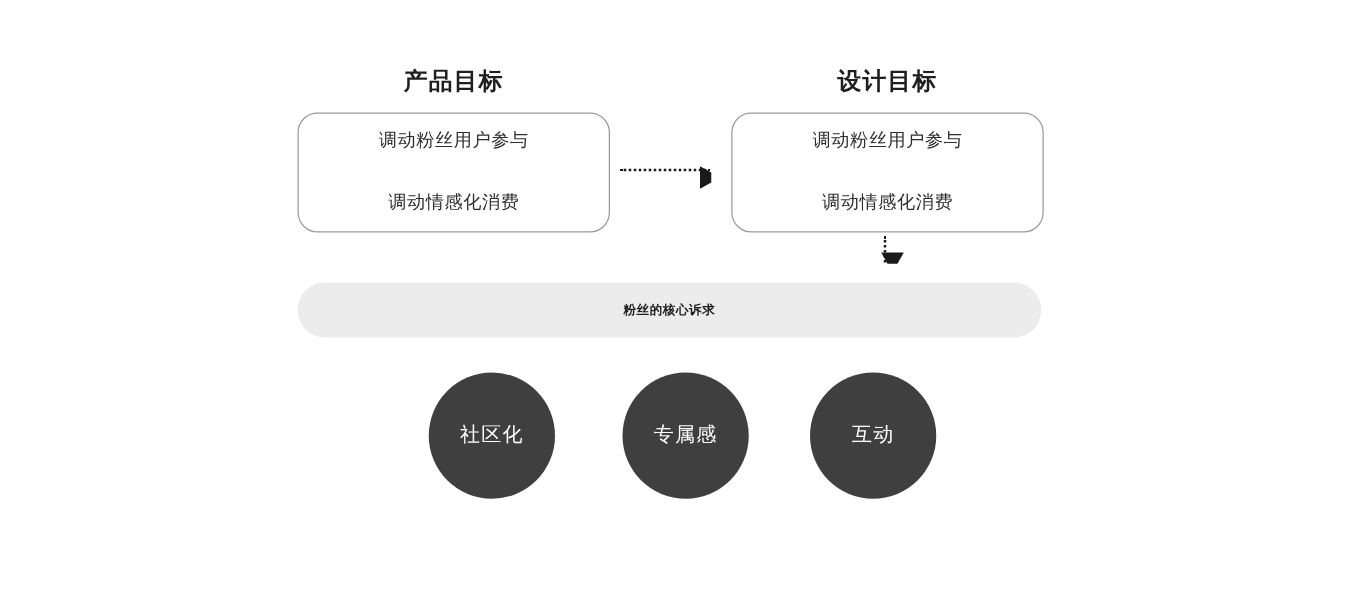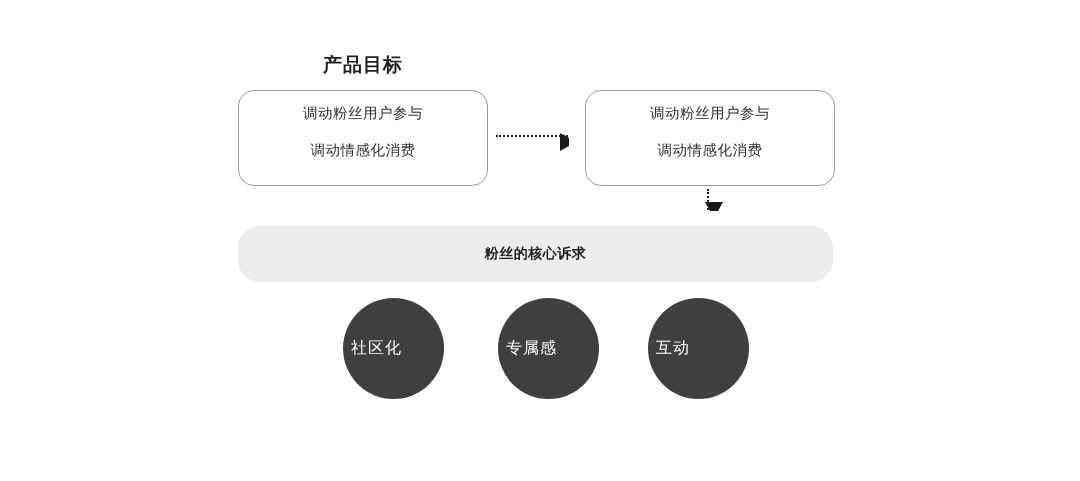--- a/index.html
+++ b/index.html
@@ -36,21 +36,21 @@
     position:absolute;
     top:82px;
     width:250px;
     height:96px;
     border:1px solid var(--box-border);
     border-radius:16px;
     background:#fff;
     display:flex;
     flex-direction:column;
     align-items:center;
-    justify-content:flex-start;
+    justify-content:space-between;
     font-size:14.5px;
     line-height:29px;
     color:var(--text-body);
     letter-spacing:0.5px;
   }
   .goal-box.left{left:230px;}
   .goal-box.right{left:577px;}
   .arrow-h{
     position:absolute;
     left:488px;
@@ -83,41 +83,41 @@
     width:0;height:0;
     border-top:9px solid var(--arrow);
     border-left:5px solid transparent;
     border-right:5px solid transparent;
   }
   .core-bar{
     position:absolute;
     left:230px;
     top:218px;
     width:595px;
-    height:56px;
+    height:44px;
     background:var(--bar-bg);
     border-radius:22px;
     display:flex;
     align-items:center;
     justify-content:center;
-    font-size:14px;
+    font-size:10px;
     font-weight:bold;
     color:var(--text-dark);
     letter-spacing:0.5px;
   }
   .circle{
     position:absolute;
     top:290px;
     width:101px;
     height:101px;
     border-radius:50%;
     background:var(--circle-bg);
     display:flex;
     align-items:center;
-    justify-content:flex-start;
+    justify-content:center;
     color:#ffffff;
     font-size:16px;
     letter-spacing:1px;
   }
   .circle.c1{left:335px;}
   .circle.c2{left:490px;}
   .circle.c3{left:640px;}
   .caption{
     position:absolute;
     left:0;
@@ -128,20 +128,21 @@
     color:#333333;
     letter-spacing:0.5px;
   }
 </style>
 </head>
 <body>
 
 <div class="canvas">
 
   <div class="heading left">产品目标</div>
+  <div class="heading right">设计目标</div>
 
   <div class="goal-box left">
     <span>调动粉丝用户参与</span>
     <span>调动情感化消费</span>
   </div>
 
   <div class="goal-box right">
     <span>调动粉丝用户参与</span>
     <span>调动情感化消费</span>
   </div>

